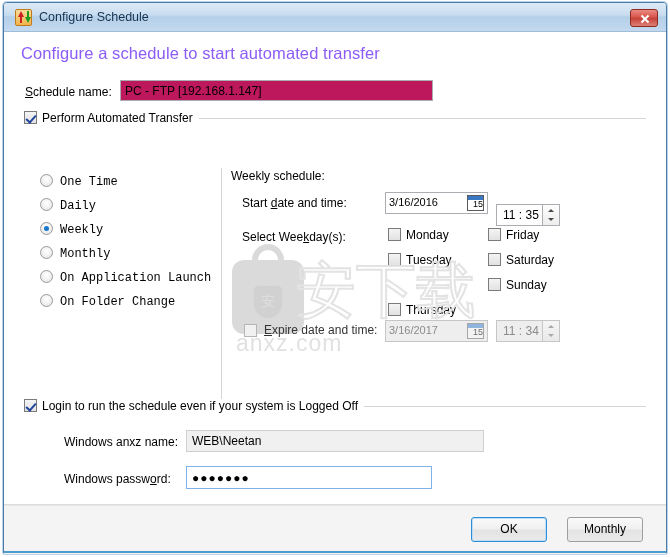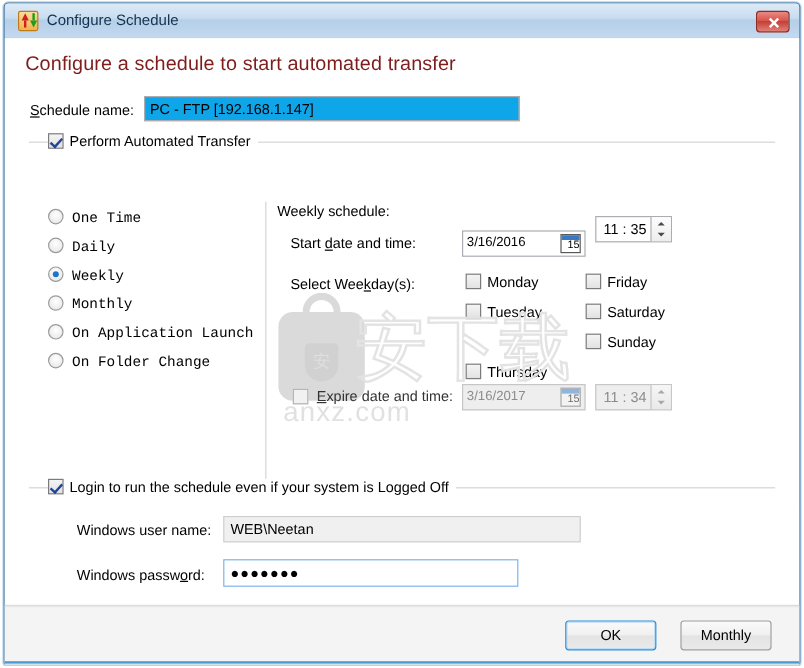--- a/index.html
+++ b/index.html
@@ -108,39 +108,39 @@
     position: absolute;
     left: 4px; top: 32px;
     width: 662px; height: 521px;
     background: #ffffff;
   }
 
   .heading {
     position: absolute;
     left: 17px; top: 12px;
     font-size: 16.5px;
-    color: #7f1d1d;
+    color: #8b5cf6;
     letter-spacing: 0.1px;
     white-space: nowrap;
   }
 
   
   .lbl-schedule-name {
     position: absolute;
     left: 21px; top: 53px;
     font-size: 12px;
     white-space: nowrap;
   }
   .txt-schedule-name {
     position: absolute;
     left: 116px; top: 48px;
     width: 313px; height: 21px;
     box-sizing: border-box;
     border: 1px solid #abadb3;
-    background: #0ea5e9;
+    background: #be185d;
     font-family: "Liberation Sans", sans-serif;
     font-size: 12px;
     color: #000000;
     padding: 0 4px;
     outline: none;
   }
 
   
   .grp-perform {
     position: absolute;
@@ -148,21 +148,21 @@
     width: 622px; height: 1px;
   }
   .grp-line {
     position: absolute;
     left: 0; top: 6px;
     width: 622px; height: 1px;
     background: #d5d5d5;
   }
   .grp-label {
     position: absolute;
-    left: 16px; top: -1px;
+    left: 0; top: -1px;
     background: #ffffff;
     padding-right: 6px;
     white-space: nowrap;
     font-size: 12px;
   }
 
   
   .cb {
     display: inline-block;
     position: relative;
@@ -275,21 +275,21 @@
   .calicon .caltxt {
     position: absolute;
     left: 0; right: 0; top: 3px;
     text-align: right;
     font-size: 9px;
     line-height: 10px;
     color: #000;
   }
   .timefield {
     position: absolute;
-    left: 492px; top: 148px;
+    left: 492px; top: 172px;
     width: 64px; height: 22px;
     box-sizing: border-box;
     border: 1px solid #abadb3;
     background: #ffffff;
   }
   .timefield .tval {
     position: absolute;
     left: 6px; top: 3px;
     font-size: 12px;
   }
@@ -624,21 +624,21 @@
       </span>
     </div>
 
     <div class="grp-login">
       <div class="grp-line"></div>
       <div class="grp-label">
         <span class="cb checked"></span><span>Login to run the schedule even if your system is Logged Off</span>
       </div>
     </div>
 
-    <div class="lbl-username">Windows user name:</div>
+    <div class="lbl-username">Windows anxz name:</div>
     <input class="txt-username" type="text" readonly="" value="WEB\Neetan" style="">
 
     <div class="lbl-password">Windows passw<u>o</u>rd:</div>
     <input class="txt-password" type="text" value="●●●●●●●" style="">
 
     <div class="footer-sep"></div>
     <div class="footer">
       <button class="btn default" id="btn-ok">OK</button>
       <button class="btn" id="btn-cancel">Monthly</button>
     </div>

